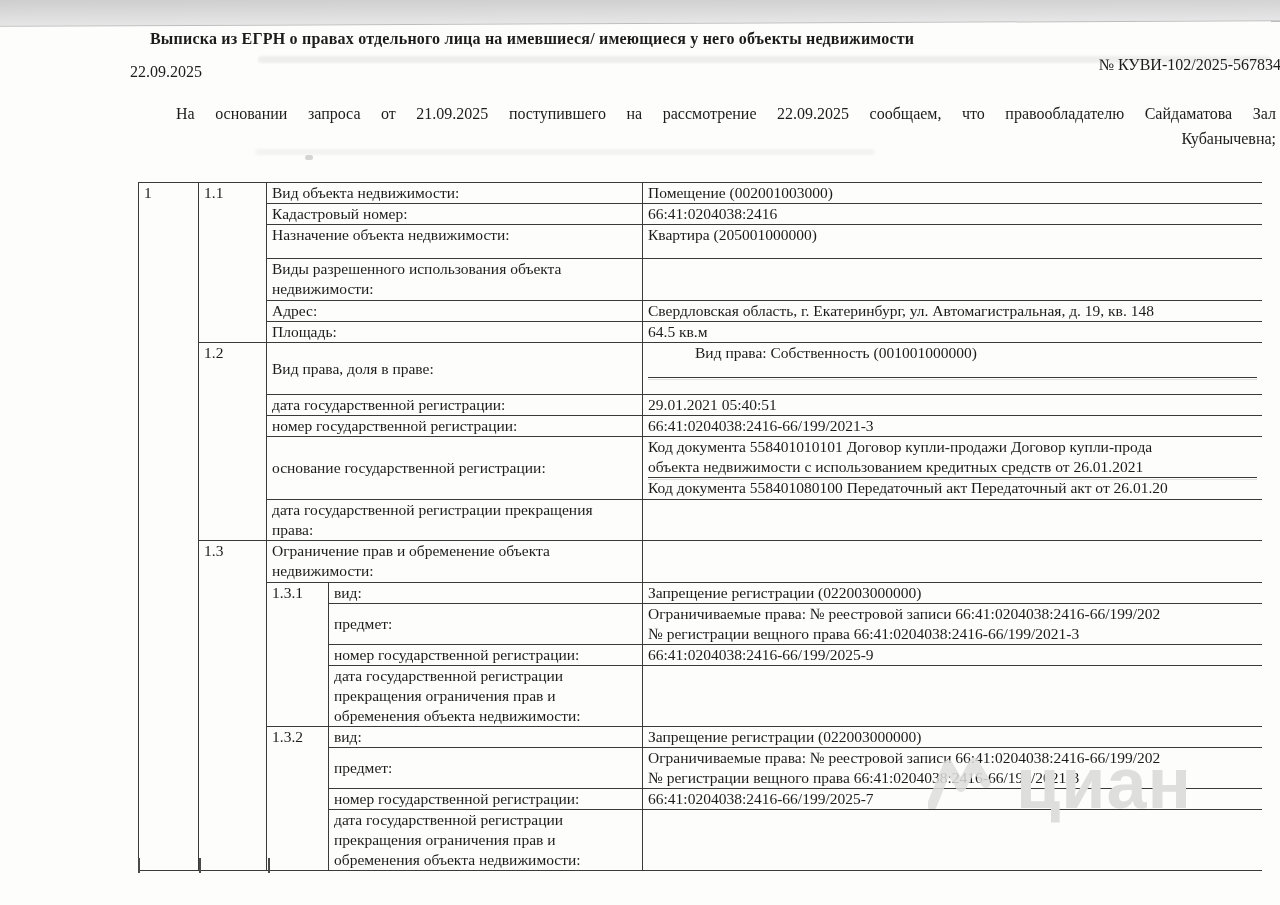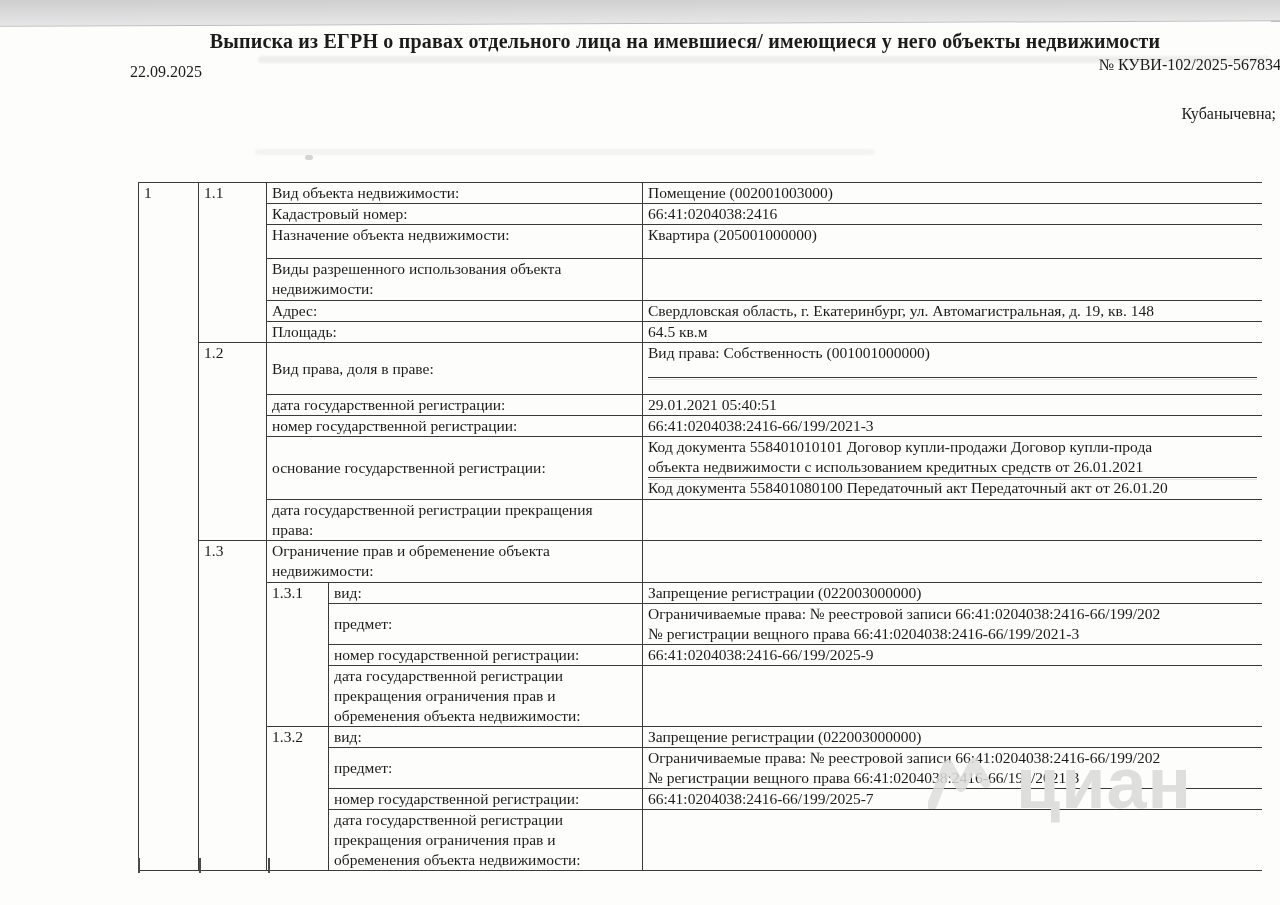--- a/index.html
+++ b/index.html
@@ -15,21 +15,21 @@
     transform:rotate(-0.25deg);
     border-bottom:1px solid #bdbdbd;
   }
   .streak{position:absolute;background:rgba(110,110,110,0.10);filter:blur(1px);border-radius:3px;}
   .s1{top:56px;left:258px;width:1012px;height:7px;}
   .s2{top:149px;left:255px;width:620px;height:6px;background:rgba(110,110,110,0.07);}
   .s3{top:155px;left:305px;width:8px;height:5px;background:rgba(90,90,90,0.25);filter:blur(0.5px);}
 
   .doc-title{
     position:absolute;top:30px;left:150px;width:1070px;
-    text-align:center;font-weight:bold;font-size:20px;letter-spacing:0.2px;
+    font-weight:bold;font-size:16px;letter-spacing:0.2px;
   }
   .doc-date{position:absolute;top:63px;left:130px;font-size:16px;}
   .doc-number{position:absolute;top:56px;right:-9px;font-size:16px;white-space:nowrap;}
 
   .intro{position:absolute;top:101px;left:130px;width:1146px;font-size:16px;line-height:25px;}
   .intro .l1{text-align:justify;text-align-last:justify;text-indent:46px;white-space:nowrap;overflow:hidden;}
   .intro .l2{text-align:right;}
 
   table.egrn{
     position:absolute;top:182px;left:138px;width:1124px;
@@ -41,21 +41,21 @@
     padding:0px 5px;vertical-align:top;
     box-shadow:0 2.5px 0 rgba(140,140,140,0.28);
     overflow:hidden;
   }
   td.num1{vertical-align:top;}
   td.numc{vertical-align:middle;margin-top:13px;}
   td.num13{vertical-align:top;margin-top:16px;}
   td.val{border-right:0 !important;}
   .clip{white-space:nowrap;overflow:hidden;}
   .subrule{border-top:1.5px solid #3a3a3a;height:0;box-shadow:0 2px 0 rgba(140,140,140,0.25);}
-  .gap-after{margin-bottom:14px;}
+  .gap-after{margin-bottom:14px;margin-left:47px;}
 
   
   .stub{position:absolute;width:2px;height:15px;background:#4a4a4a;}
   .stub.a{left:138px;top:858px;}
   .stub.b{left:199px;top:858px;}
   .stub.c{left:268px;top:858px;}
 
   .watermark{
     position:absolute;left:928px;top:742px;display:flex;align-items:center;gap:26px;
     color:#dededd;font-family:"Liberation Sans",sans-serif;font-weight:bold;
@@ -69,20 +69,21 @@
 <div class="scan-band"></div>
 <div class="streak s1"></div>
 <div class="streak s2"></div>
 <div class="streak s3"></div>
 
 <div class="doc-title">Выписка из ЕГРН о правах отдельного лица на имевшиеся/ имеющиеся у него объекты недвижимости</div>
 <div class="doc-date">22.09.2025</div>
 <div class="doc-number">№ КУВИ-102/2025-5678348</div>
 
 <div class="intro">
+  <div class="l1">На основании запроса от 21.09.2025 поступившего на рассмотрение 22.09.2025 сообщаем, что правообладателю Сайдаматова Зал</div>
   <div class="l2">Кубанычевна;</div>
 </div>
 
 <table class="egrn">
   <colgroup>
       <col style="width:60px">
       <col style="width:68px">
       <col style="width:62px">
       <col style="width:314px">
       <col>

